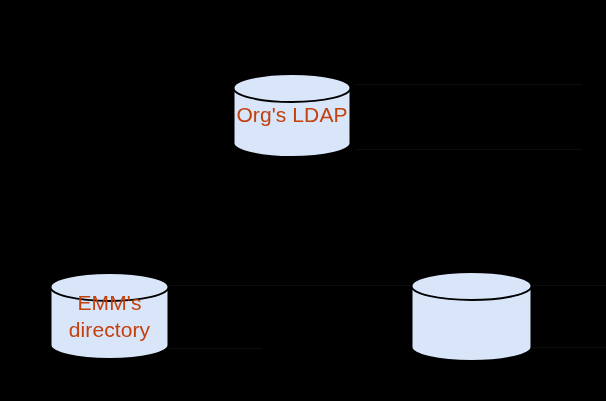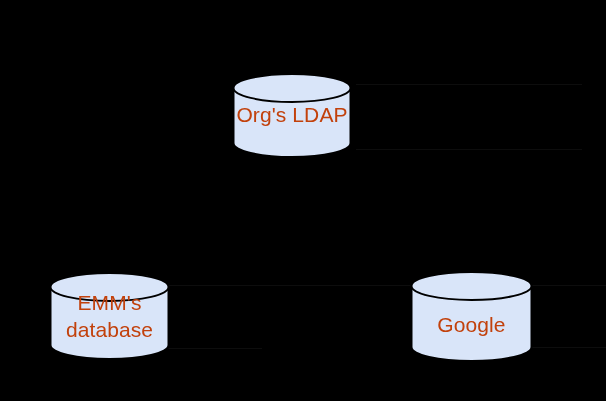--- a/index.html
+++ b/index.html
@@ -56,20 +56,17 @@
       <ellipse class="cyl-top" cx="471.5" cy="286" rx="60" ry="14" fill="#d9e5f9"></ellipse>
     </g>
   </svg>
 
   <div class="node-label" style="left:233px; top:101px; width:118px;">
     <span>Org's LDAP</span>
   </div>
 
   <div class="node-label" style="left:50px; top:289px; width:119px;">
     <span>EMM's</span>
-    <span>database</span>
+    <span>directory</span>
   </div>
 
-  <div class="node-label" style="left:411px; top:311px; width:121px;">
-    <span>Google</span>
-  </div>
 
 </div>
 
 </body></html>

